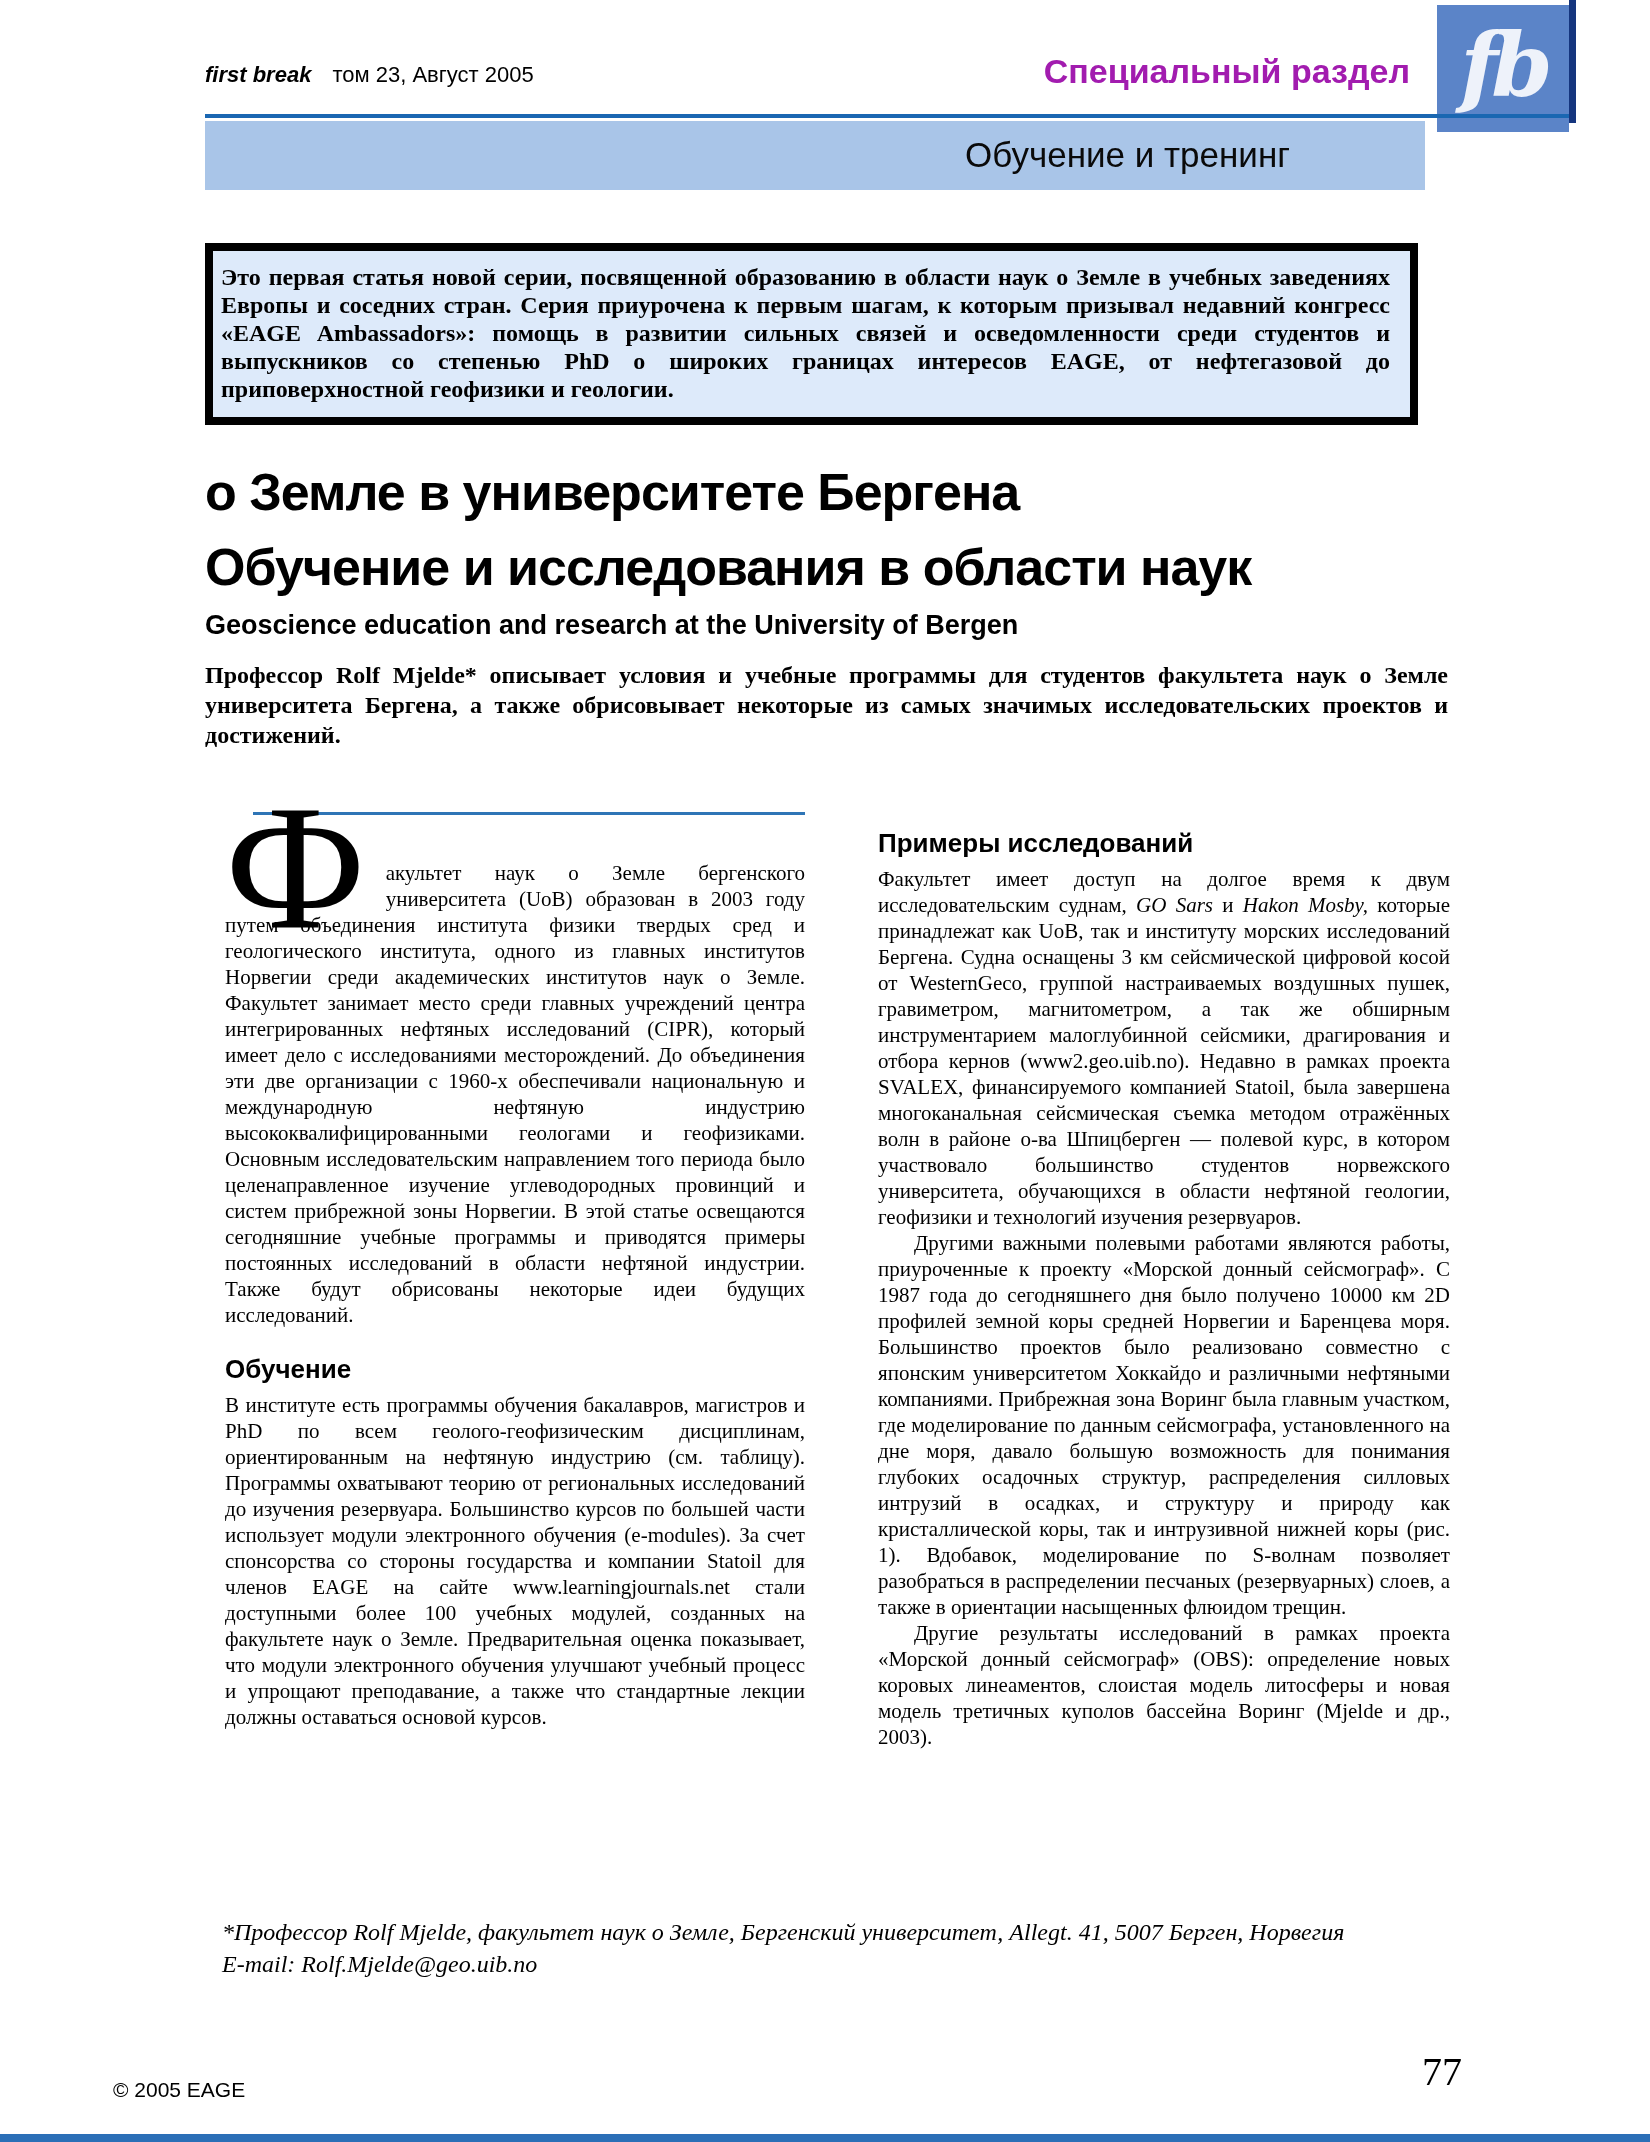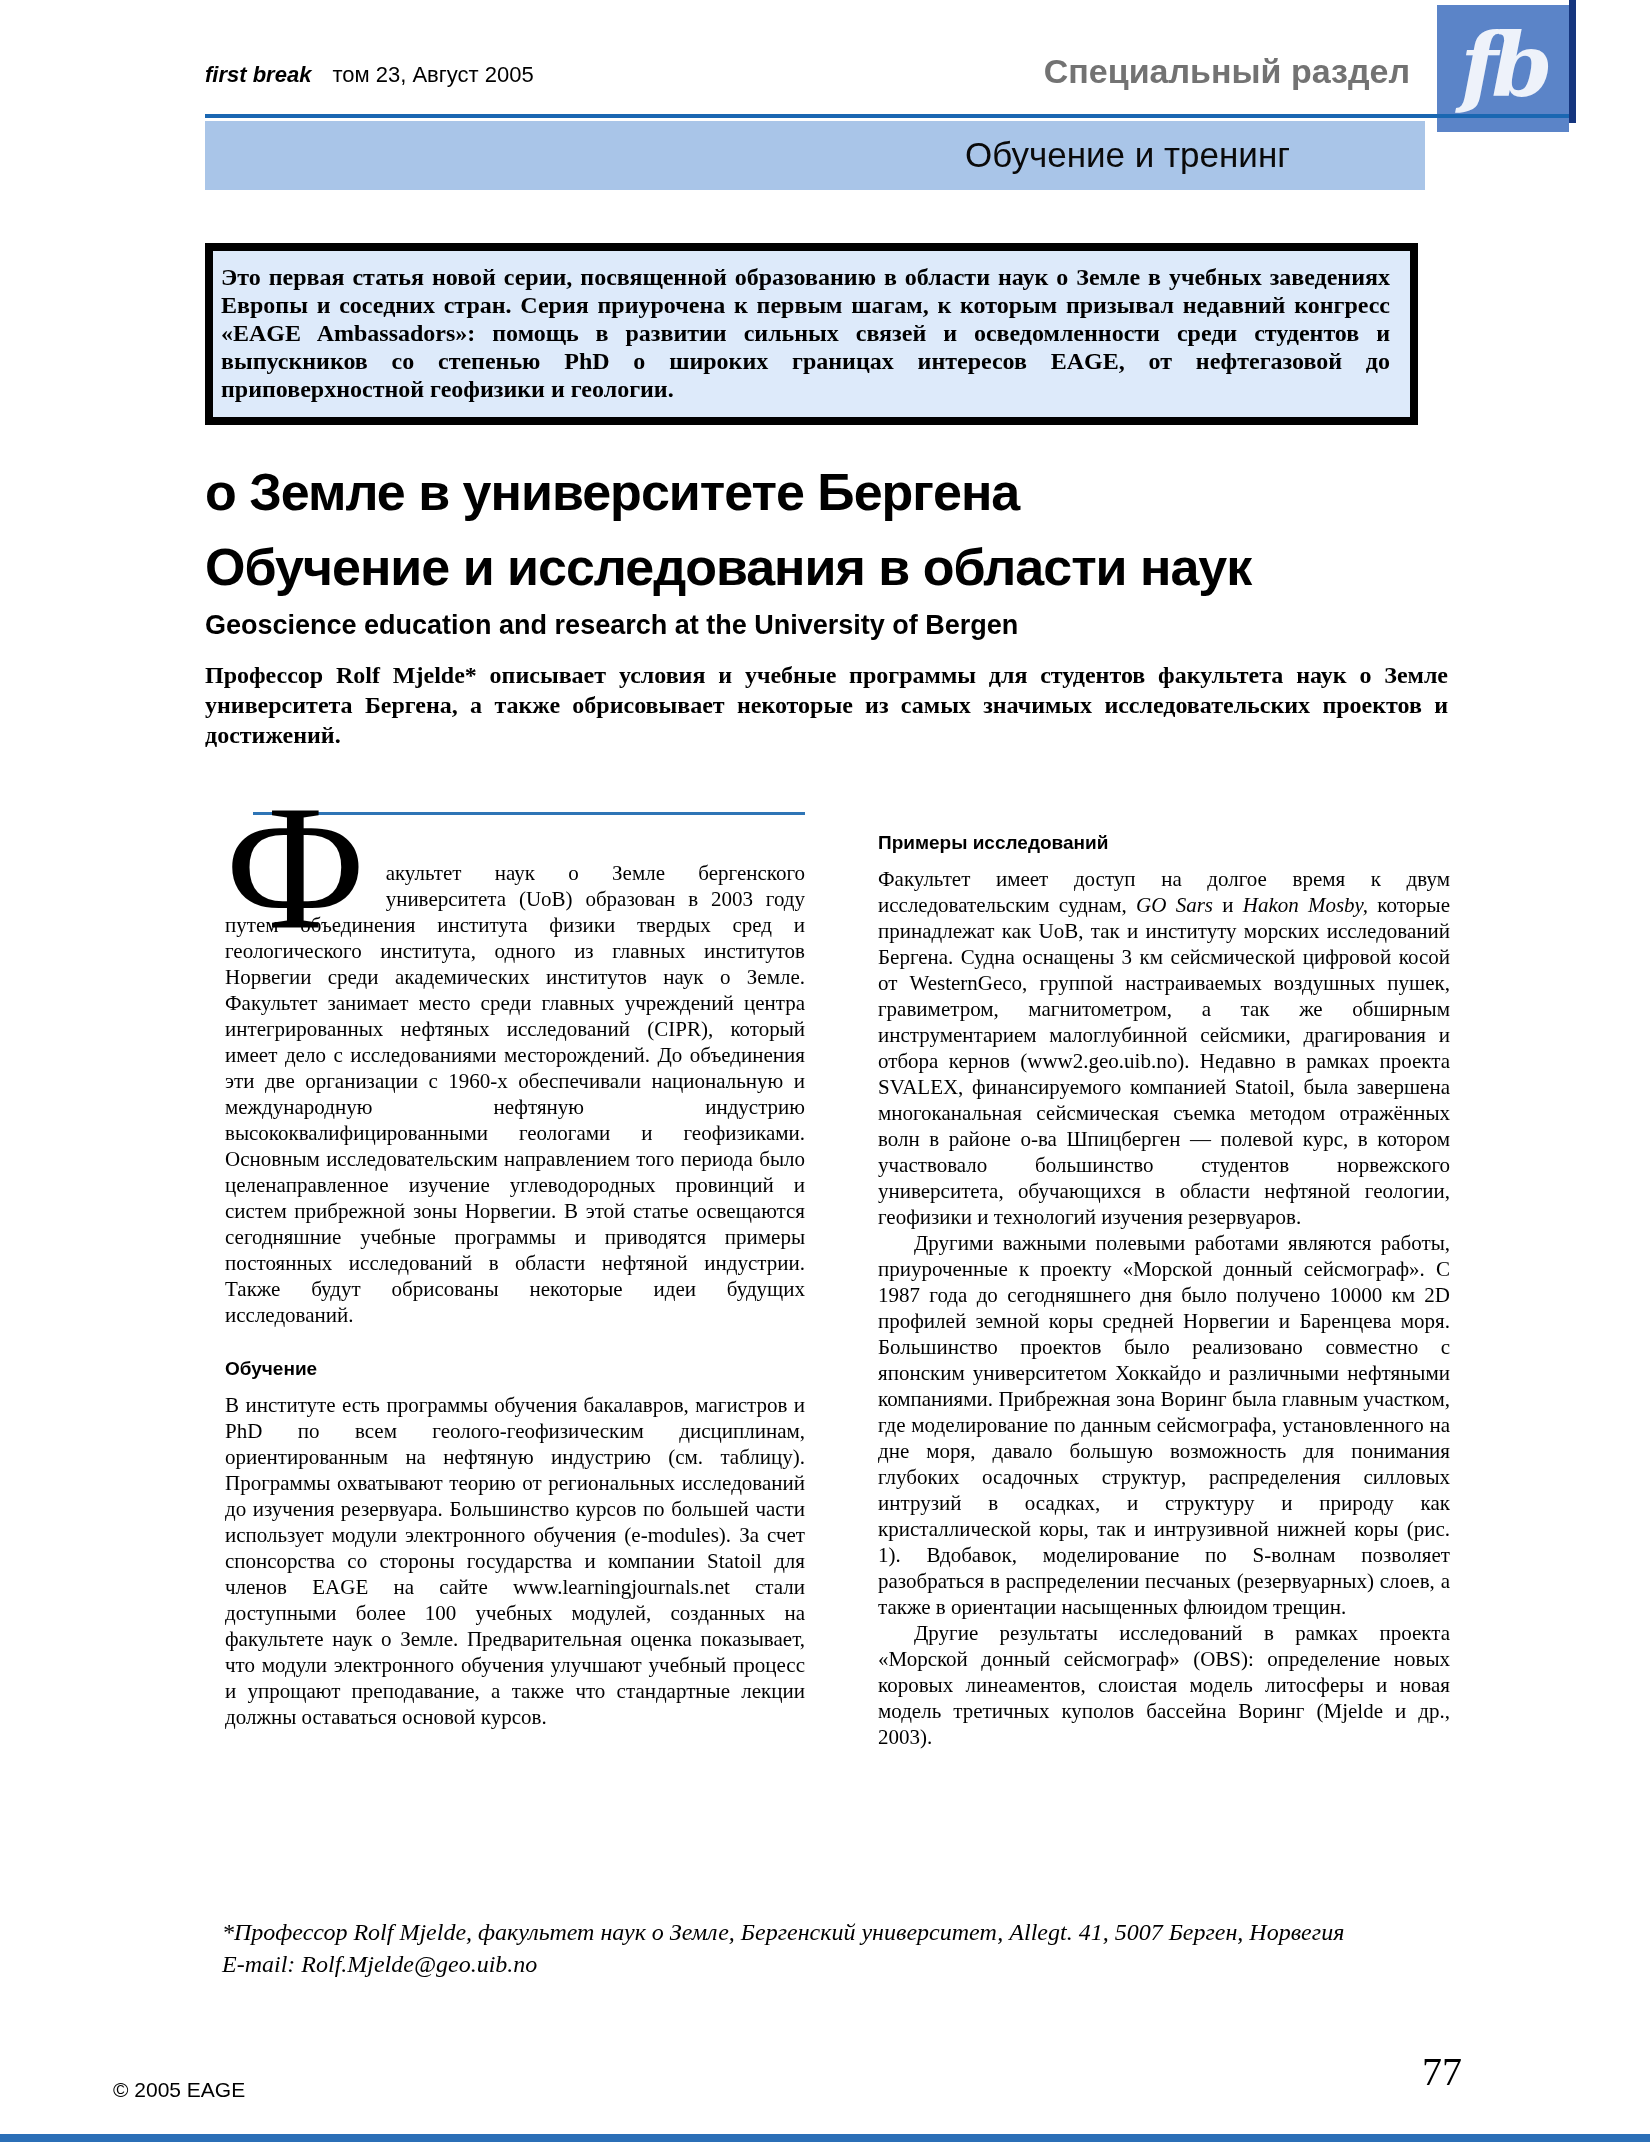--- a/index.html
+++ b/index.html
@@ -14,21 +14,21 @@
   
   .journal-line{
     position:absolute;left:205px;top:62px;width:1205px;height:34px;
     font-family:"Liberation Sans", sans-serif;font-size:22px;color:#000;
   }
   .journal-name{font-style:italic;font-weight:bold;}
   .journal-issue{margin-left:21px;}
   .section-label{
     position:absolute;top:52px;right:240px;
     font-family:"Liberation Sans", sans-serif;font-weight:bold;font-size:34px;
-    color:#737373;white-space:nowrap;
+    color:#a21caf;white-space:nowrap;
   }
   .header-rule{position:absolute;left:205px;top:114px;width:1364px;height:4px;background:#1a67b2;}
   .fb-logo{
     position:absolute;left:1437px;top:5px;width:132px;height:127px;
     background:#5b84c8;display:flex;align-items:center;justify-content:center;
   }
   .fb-logo-text{
     font-family:"DejaVu Serif", serif;font-style:italic;font-weight:bold;
     font-size:88px;line-height:88px;color:#eef2fa;letter-spacing:-7px;
     transform:translateY(-4px);
@@ -78,21 +78,21 @@
   .p-first{margin-top:60px !important;}
   .dropcap{
     float:left;
     font-family:"Liberation Serif", serif;
     font-size:178px;line-height:130px;
     margin:-58px 20px -24px 0;
     position:relative;z-index:1;
   }
   .col h3{
     font-family:"Liberation Sans", sans-serif;font-weight:bold;
-    font-size:19px;line-height:30px;margin:26px 0 8px 0;text-align:left;
+    font-size:26px;line-height:30px;margin:26px 0 8px 0;text-align:left;
   }
   .col-right h3{margin-top:0;padding-top:28px;}
   .indent{text-indent:36px;}
   .ship{font-style:italic;}
   
   .footnote{
     position:absolute;left:222px;top:1916px;width:1230px;
     font-style:italic;font-size:24px;line-height:32px;
   }
   .footnote div{white-space:nowrap;}

